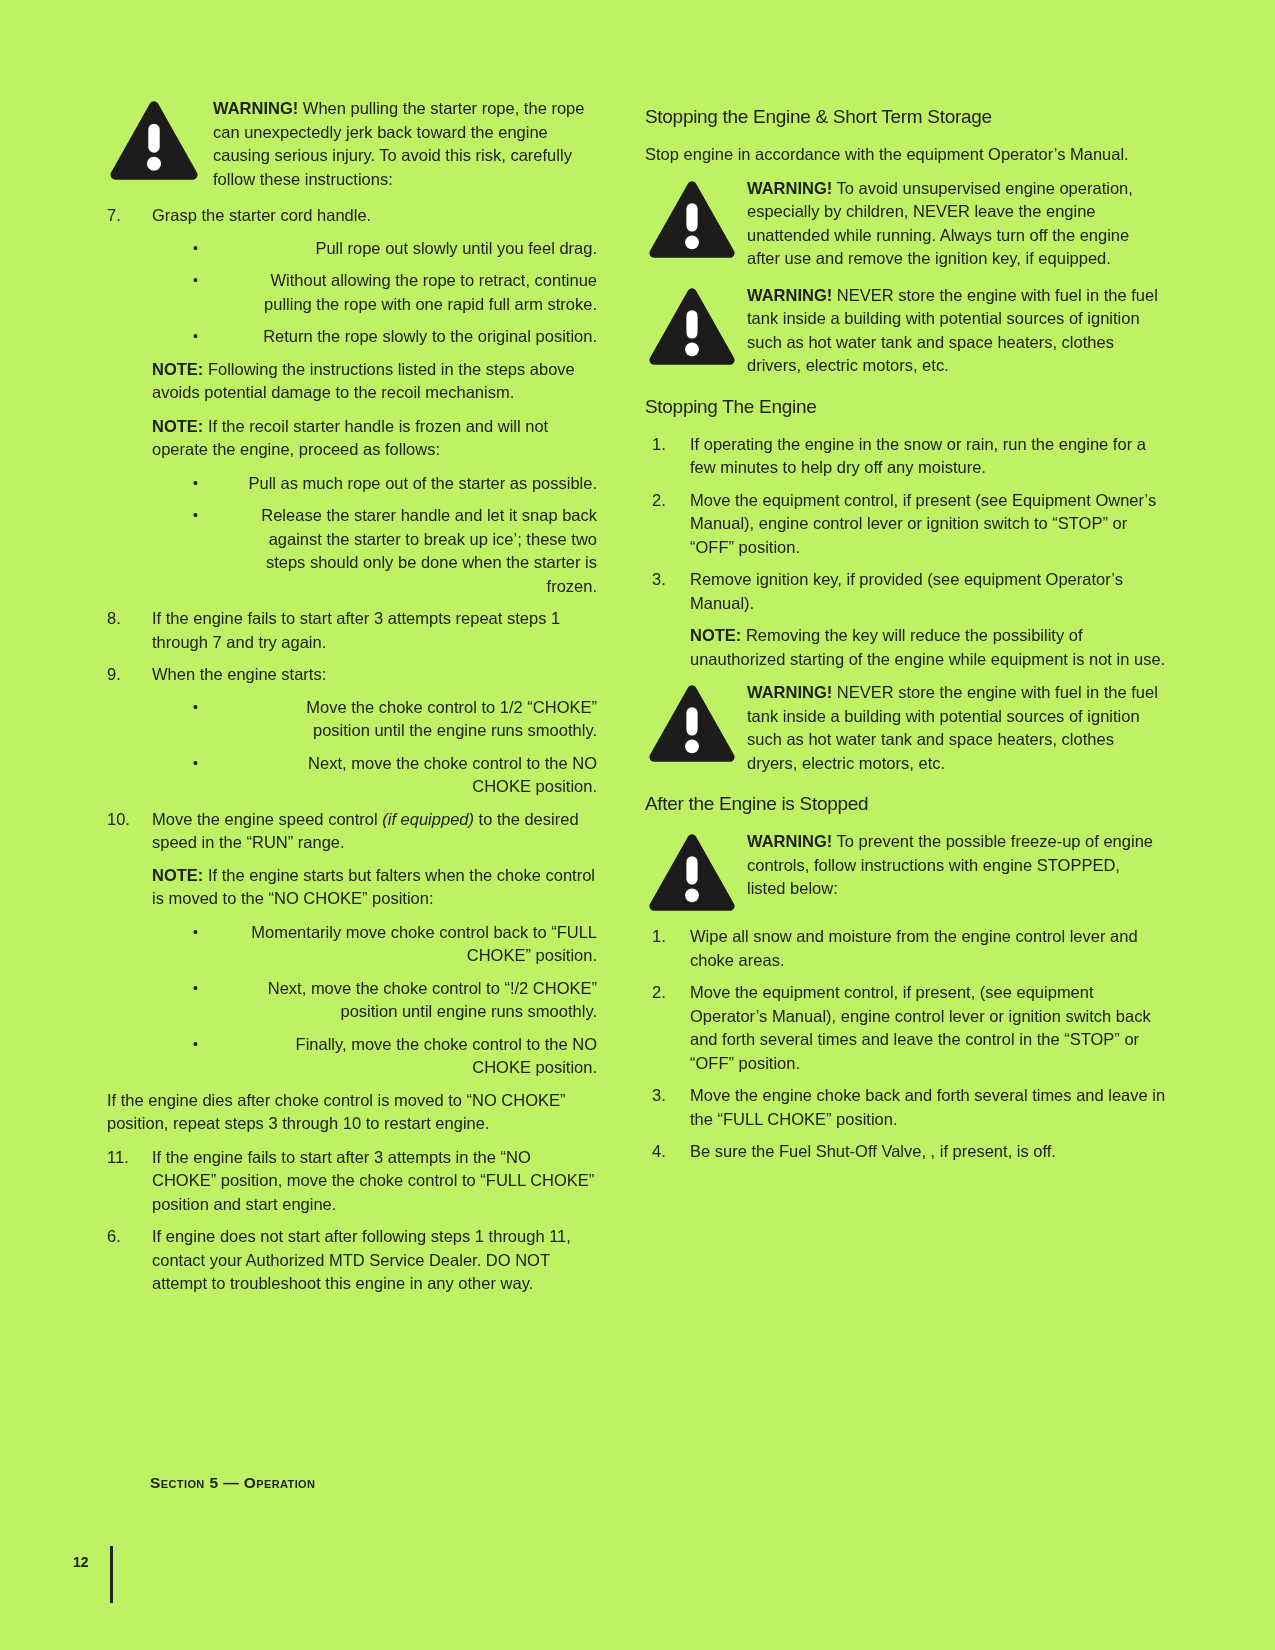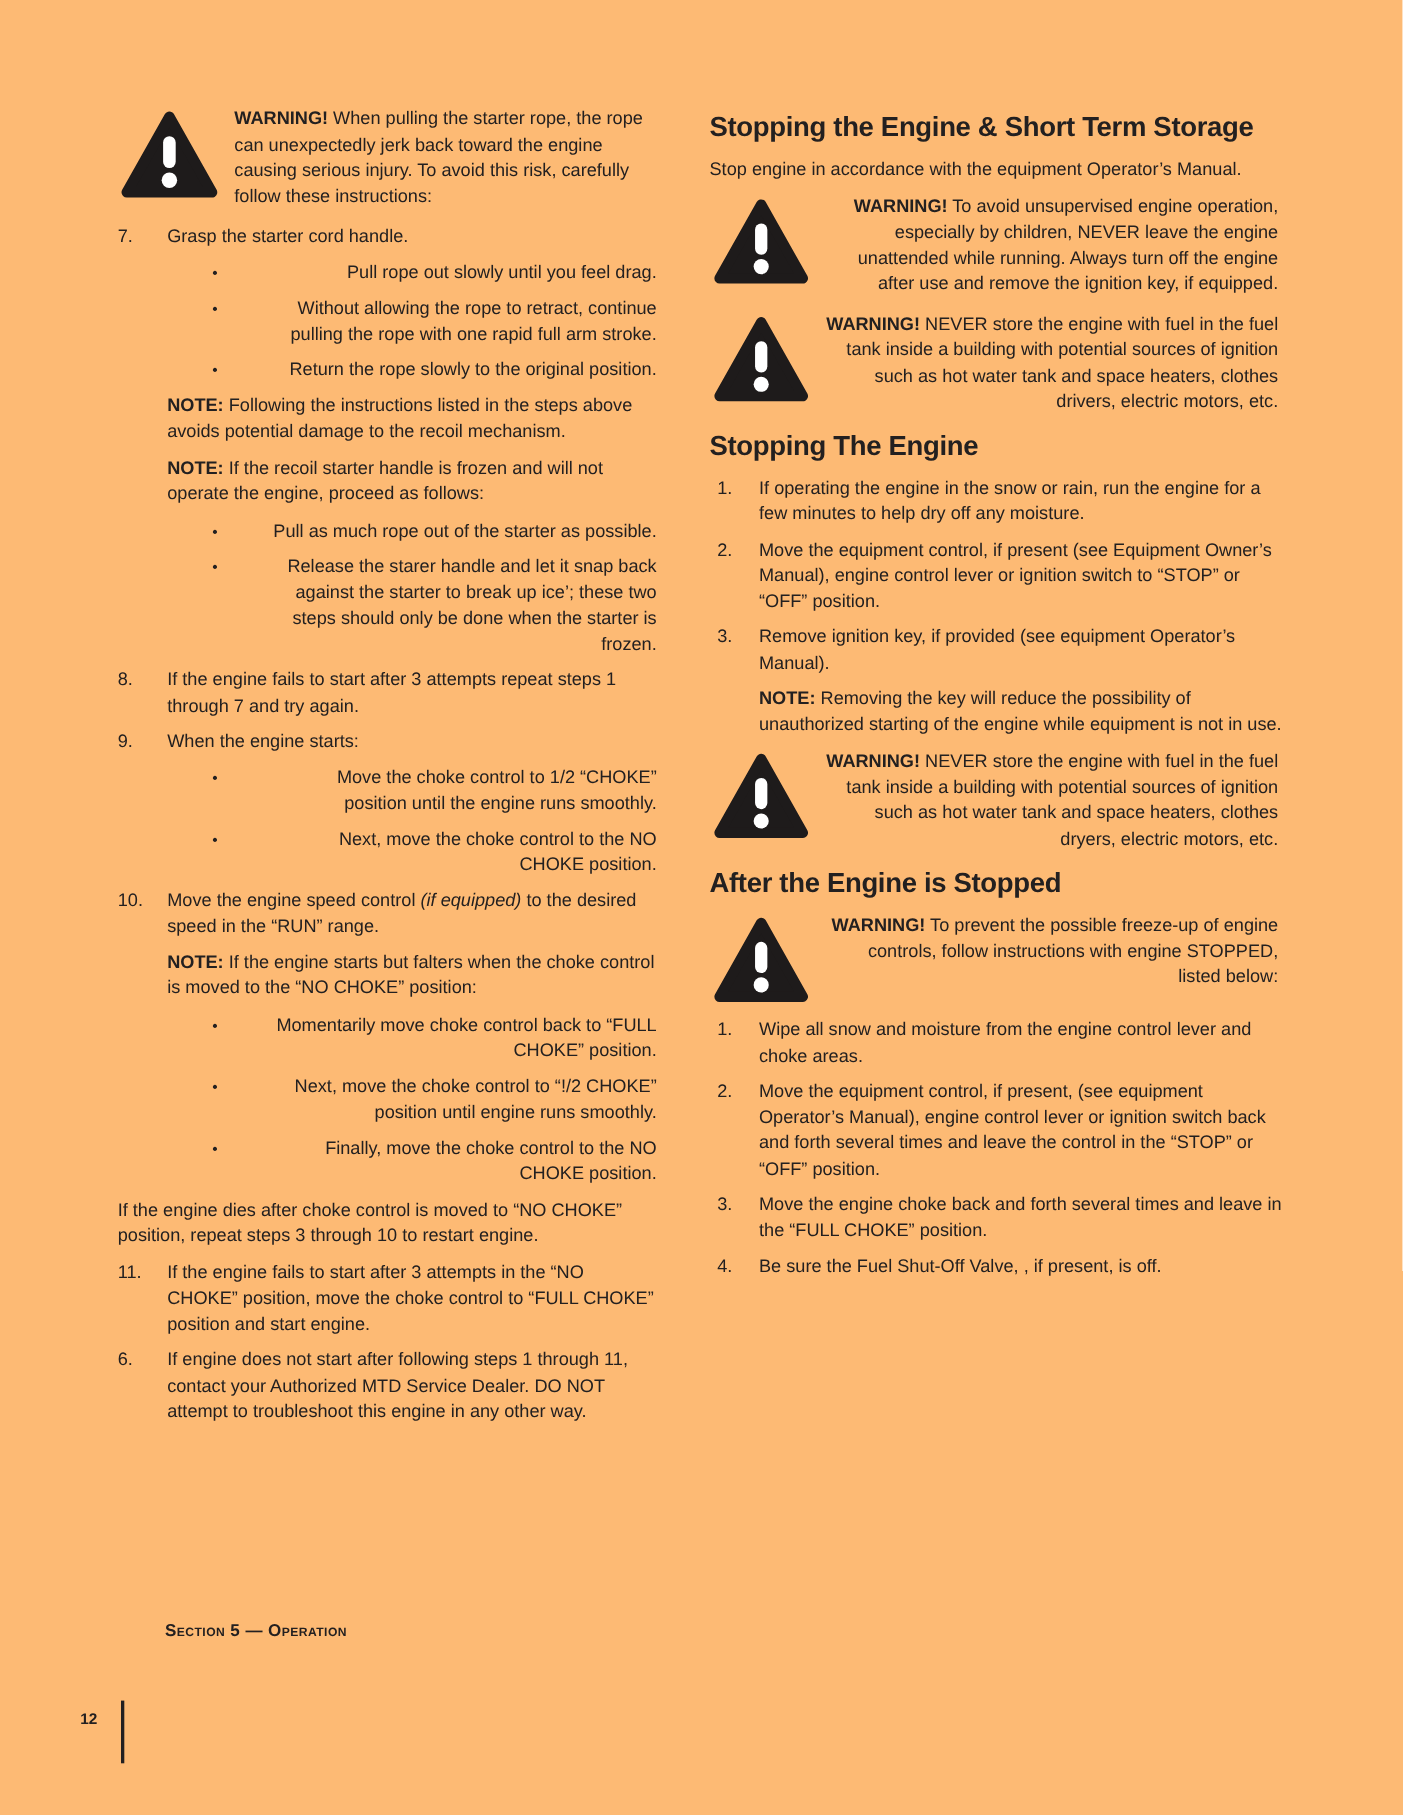--- a/index.html
+++ b/index.html
@@ -1,47 +1,47 @@
 <!DOCTYPE html>
 <html><head>
 <meta charset="utf-8">
 <style>
   * { box-sizing: border-box; }
   html, body { margin: 0; padding: 0; background: #ffffff; }
   .page {
     position: relative;
     width: 1275px;
     height: 1650px;
-    background: #fdba74;
+    background: #bef264;
     color: #232020;
     font-family: "Liberation Sans", "DejaVu Sans", sans-serif;
     font-size: 16.5px;
     line-height: 23.5px;
     overflow: hidden;
   }
   .col { position: absolute; }
   .col-left  { left: 107px; top: 97px;  width: 490px; }
   .col-right { left: 645px; top: 103px; width: 527px; }
 
   .heading {
-    font-size: 25px;
+    font-size: 19px;
     line-height: 27px;
-    font-weight: 700;
+    font-weight: 400;
     letter-spacing: -0.3px;
     margin: 0 0 13px 0;
   }
   .heading.mt { margin-top: 15px; }
 
   .warning { margin-bottom: 13px; }
   .warning::after { content: ""; display: block; clear: both; }
   .w-icon { float: left; width: 88px; margin: 3px 15px 0 3px; }
   .col-right .w-icon { width: 86px; margin: 3px 12px 0 4px; }
   .w-icon svg { display: block; width: 100%; height: auto; }
   .w-text { }
-  .col-right .w-text { padding-right: 10px; text-align: right; }
+  .col-right .w-text { padding-right: 10px; }
   .wlabel { font-weight: 700; }
 
   .nitem { display: flex; margin: 0 0 9px 0; }
   .nitem .num { flex: 0 0 45px; }
   .col-right .nitem { margin-left: 7px; }
   .col-right .nitem .num { flex: 0 0 38px; }
   .nitem .txt { flex: 1 1 auto; }
 
   .bullet { display: flex; margin: 0 0 9px 86px; }
   .bullet .dot { flex: 0 0 54px; font-size: 14px; }

